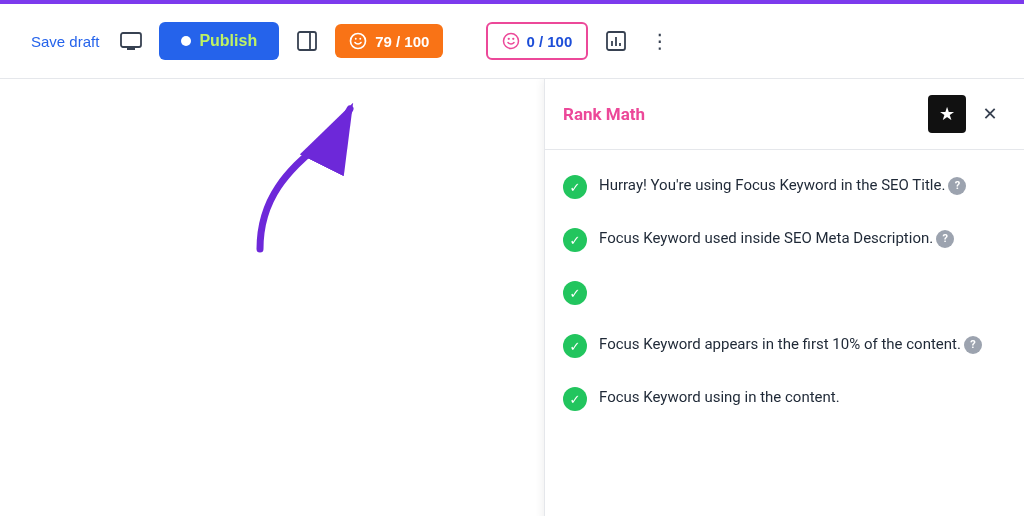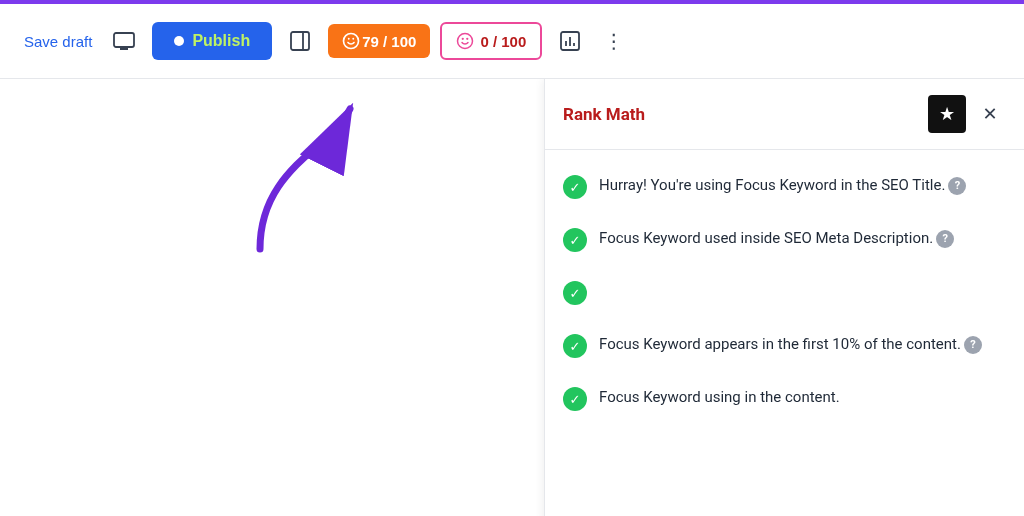--- a/index.html
+++ b/index.html
@@ -20,21 +20,21 @@
       position: absolute;
       top: 0;
       left: 0;
     }
 
     
     .toolbar {
       display: flex;
       align-items: center;
       gap: 10px;
-      padding: 18px 20px 18px 20px;
+      padding: 18px 20px 18px 27px;
       border-bottom: 1px solid #e5e7eb;
       position: relative;
       z-index: 10;
       background: #fff;
       margin-top: 4px;
     }
 
     .save-draft-btn {
       background: none;
       border: none;
@@ -85,45 +85,46 @@
       justify-content: center;
       width: 36px;
       height: 36px;
       cursor: pointer;
       color: #374151;
     }
 
     .seo-score-btn {
       display: flex;
       align-items: center;
-      gap: 2px;
+      gap: 8px;
       background: #f97316;
       color: #fff;
       border: none;
       border-radius: 6px;
       padding: 8px 14px;
       font-size: 15px;
       font-weight: 700;
       cursor: pointer;
       white-space: nowrap;
     }
 
     .readability-btn {
       display: flex;
       align-items: center;
       gap: 6px;
       background: #fff;
-      color: #b91c1c;
+      color: #1d4ed8;
       border: 2px solid #ec4899;
       border-radius: 6px;
       padding: 8px 14px;
       font-size: 15px;
       font-weight: 700;
       cursor: pointer;
       white-space: nowrap;
+      margin-left: 33px;
     }
 
     .analytics-icon {
       display: flex;
       align-items: center;
       justify-content: center;
       width: 36px;
       height: 36px;
       cursor: pointer;
       color: #374151;
@@ -181,21 +182,21 @@
       display: flex;
       align-items: center;
       justify-content: space-between;
       padding: 16px 18px;
       border-bottom: 1px solid #e5e7eb;
     }
 
     .panel-title {
       font-size: 17px;
       font-weight: 700;
-      color: #b91c1c;
+      color: #ec4899;
     }
 
     .panel-header-actions {
       display: flex;
       align-items: center;
       gap: 8px;
     }
 
     .star-btn {
       width: 38px;

